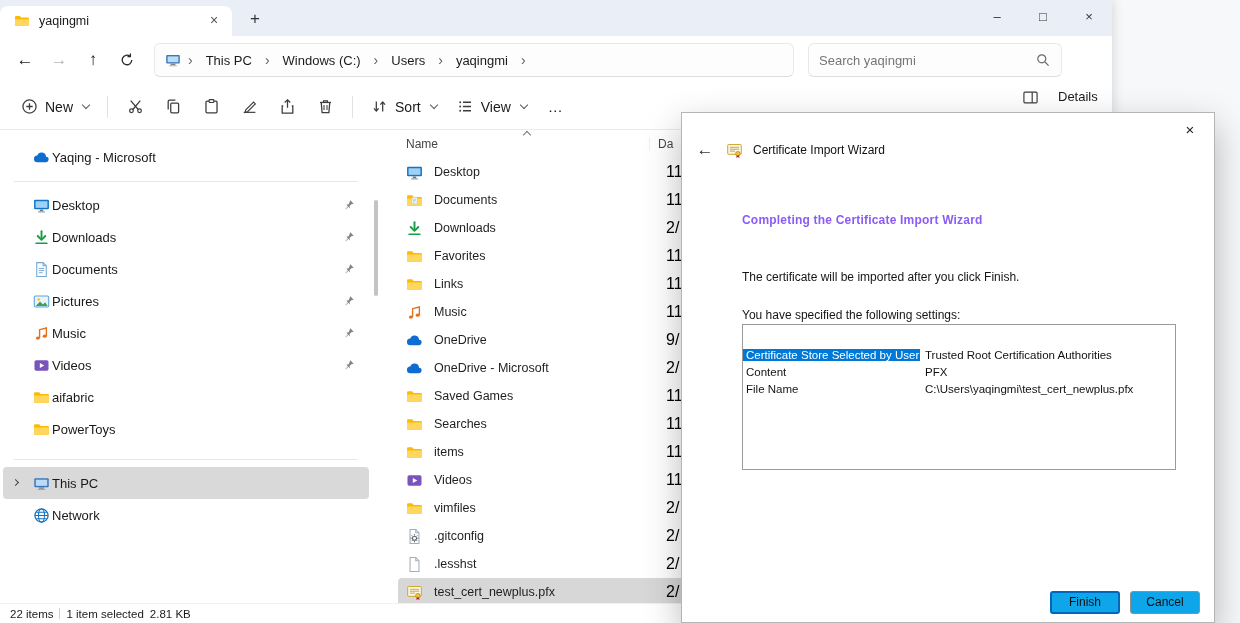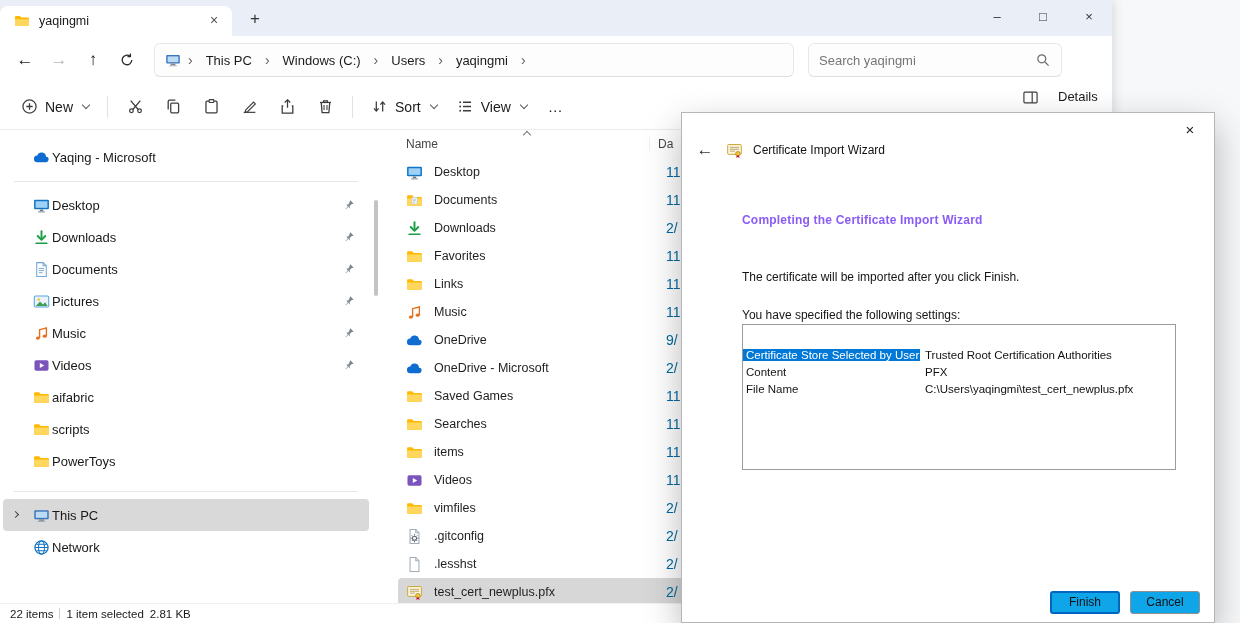--- a/index.html
+++ b/index.html
@@ -48,21 +48,21 @@
   .mt14{margin-top:14px}
   .vscroll{position:absolute;left:374px;top:70px;width:4px;height:96px;background:#c4c4c4;border-radius:2px}
 
   .filelist{flex:1;padding-left:26px;position:relative}
   .fl-header{display:flex;align-items:center;height:28px;font-size:12px;color:#454545;position:relative}
   .fl-header .hname{width:252px;padding-left:8px;border-right:1px solid #efefef}
   .fl-header .hdate{padding-left:8px}
   .fl-header .sortcaret{position:absolute;left:126px;top:2px}
   .fl-row{display:flex;align-items:center;height:28px;width:648px;padding:0 8px;border-radius:4px;font-size:12.5px;color:#201f1e}
   .fl-row .name{display:flex;align-items:center;gap:11px;width:252px;overflow:hidden;white-space:nowrap}
-  .fl-row .date{padding-left:8px;font-size:14px;color:#0369a1;white-space:nowrap}
+  .fl-row .date{padding-left:8px;font-size:16px;color:#000000;white-space:nowrap}
   .fl-row.selected{background:#d7d7d7}
 
   .statusbar{position:absolute;left:0;bottom:0;width:1112px;height:20px;background:#fff;border-top:1px solid #f0f0f0;display:flex;align-items:center;gap:6px;padding:0 10px;font-size:11.5px;color:#1b1b1b}
   .sb-sep{width:1px;height:11px;background:#d0d0d0}
 
   
   .dialog{position:absolute;left:681px;top:112px;width:534px;height:511px;background:#fff;border:1px solid #b5b5b5;box-shadow:0 14px 34px rgba(0,0,0,.28);z-index:20;font-size:12px;color:#151515}
   .dlg-close{position:absolute;top:6px;right:10px;width:28px;height:22px;text-align:center;line-height:21px;font-size:15px;color:#222}
   .dlg-head{position:absolute;top:27px;left:12px;display:flex;align-items:center;gap:10px}
   .dlg-back{font-size:17px;color:#333;width:22px;text-align:center}
@@ -396,26 +396,20 @@
       <div class="side-item">
         <svg class="ic">
             <use href="#i-folder"></use>
           </svg>
         <span>aifabric</span>
       </div>
       <div class="side-item">
         <svg class="ic">
             <use href="#i-folder"></use>
           </svg>
-        <span>scripts</span>
-      </div>
-      <div class="side-item">
-        <svg class="ic">
-            <use href="#i-folder"></use>
-          </svg>
         <span>PowerToys</span>
       </div>
 
       <div class="side-sep mt14"></div>
       <div class="side-item selected">
         <span class="exp chev-r"></span>
         <svg class="ic">
             <use href="#i-pc"></use>
           </svg>
         <span>This PC</span>

